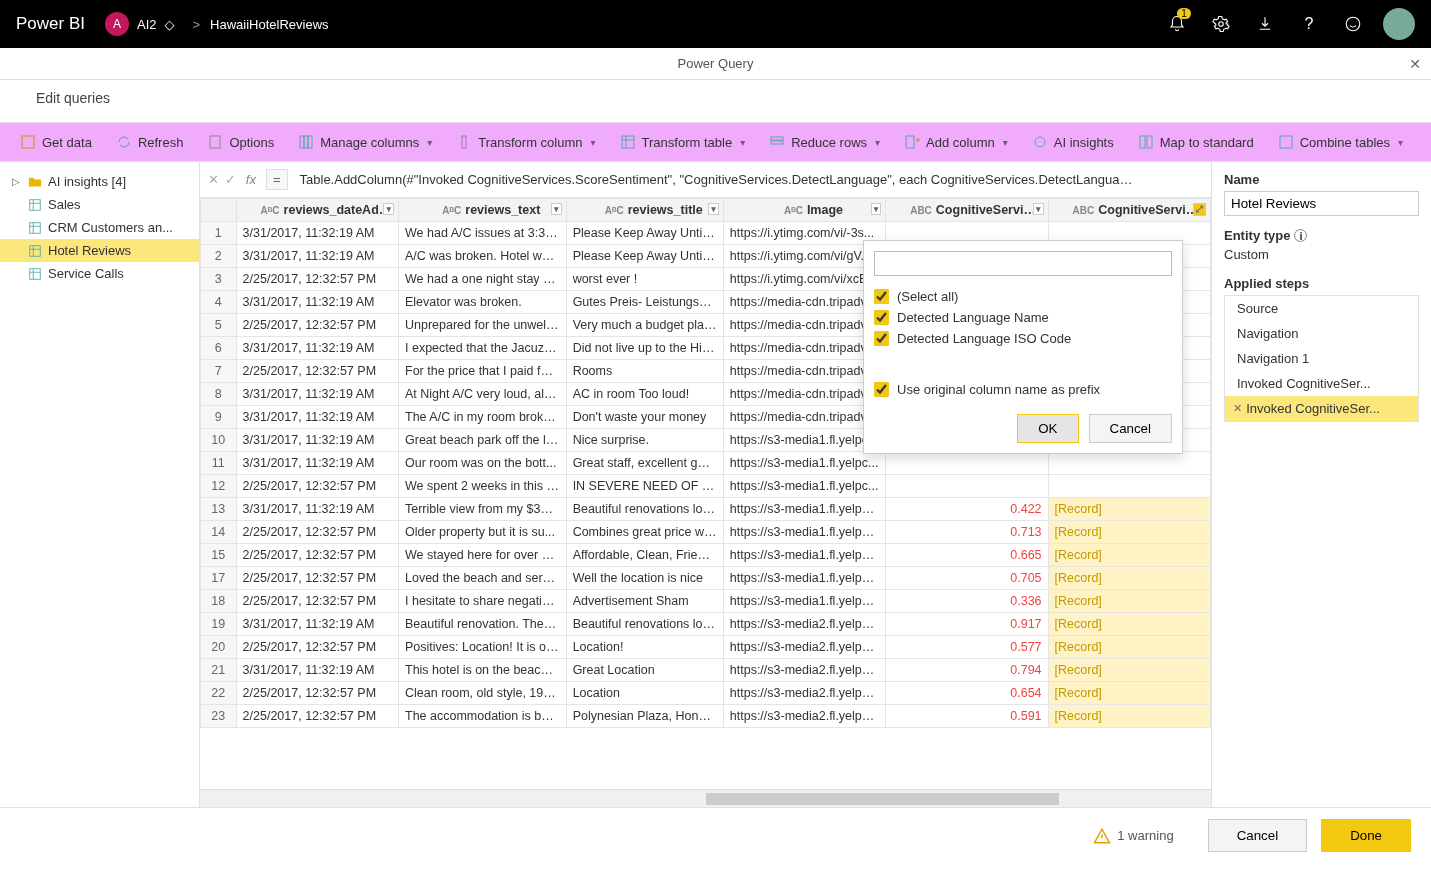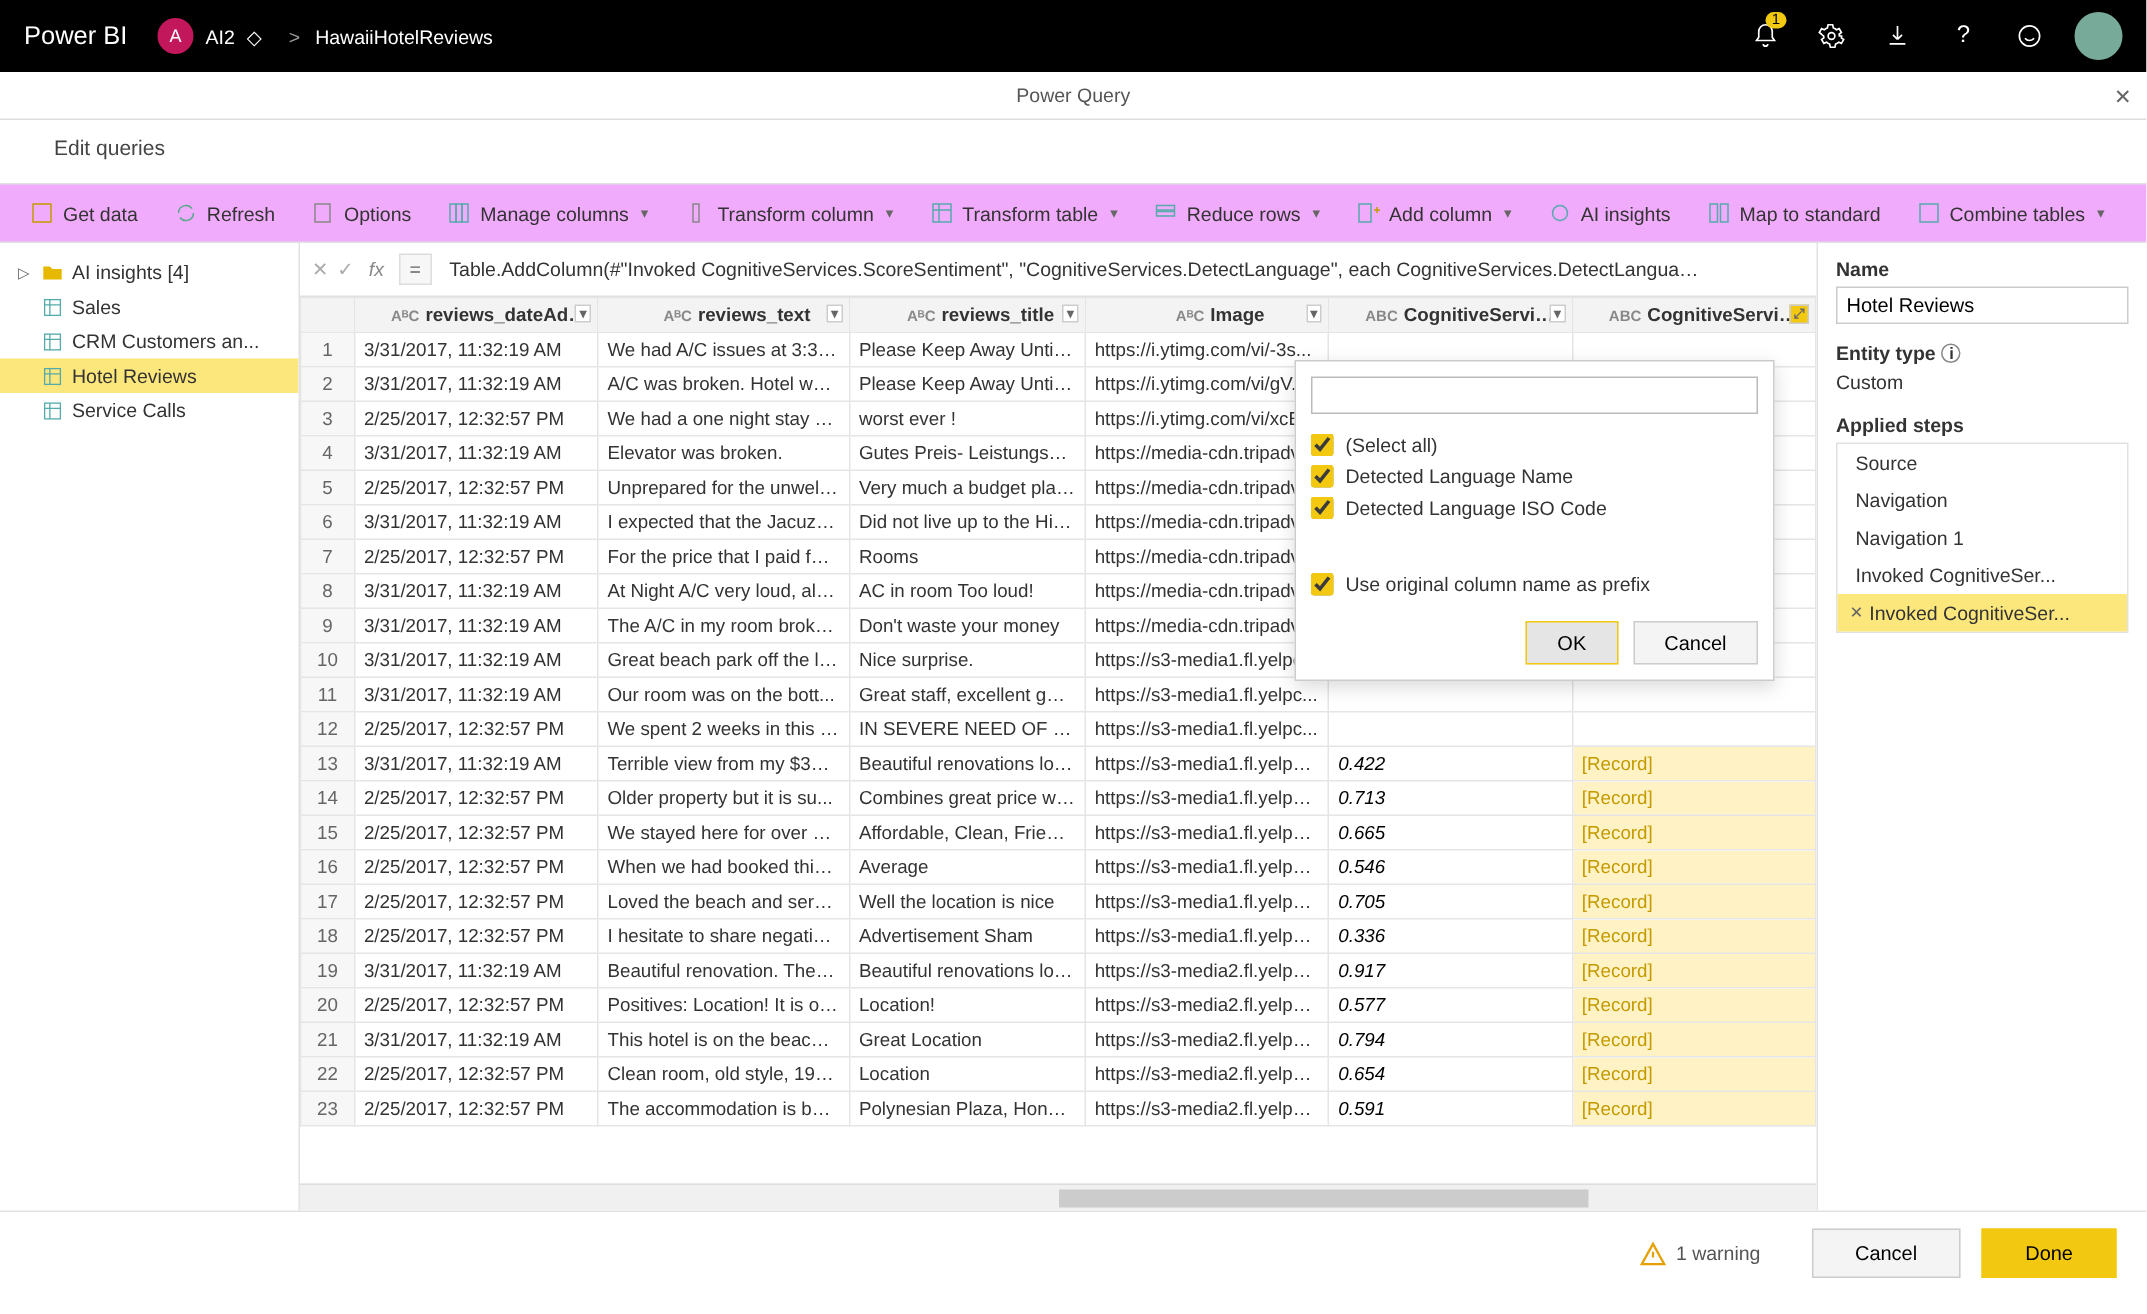--- a/index.html
+++ b/index.html
@@ -43,21 +43,21 @@
 .formula-bar .expr { flex:1; white-space: nowrap; overflow:hidden; text-overflow: ellipsis; color:#333; padding-left:6px; }
 
 .grid-wrap { flex:1; overflow: hidden; position: relative; }
 table.grid { border-collapse: collapse; width: 100%; table-layout: fixed; }
 table.grid th, table.grid td { border: 1px solid #e5e5e5; padding: 3px 6px; font-size: 12.5px; white-space: nowrap; overflow: hidden; text-overflow: ellipsis; height: 23px; }
 table.grid th { background: #f3f3f3; text-align: center; font-weight: bold; position: relative; padding-left: 24px; }
 table.grid th .drop { position:absolute; right:4px; top:4px; font-size:9px; color:#666; border:1px solid #ccc; padding:0 2px; background:#fff; cursor:pointer;}
 table.grid th .typ { color:#888; font-size:10px; margin-right:4px;}
 .rownum { background:#f7f7f7; text-align:center; color:#666; width:34px;}
 .rownum-head { background:#f3f3f3; width:34px;}
-td.score { text-align:left; font-style:italic; color:#000000;}
+td.score { text-align:right; color:#ef4444;}
 td.record { background:#fff3c6; }
 td.record a { color:#c49a00; text-decoration:none;}
 
 .hscroll { height:18px; background:#f0f0f0; border-top:1px solid #ddd; position:relative;}
 .hscroll .thumb{ position:absolute; left:50%; top:3px; height:12px; width:35%; background:#ccc;}
 
 
 .popup { position:absolute; top:42px; right:28px; width:320px; background:#fff; border:1px solid #ccc; box-shadow:0 4px 12px rgba(0,0,0,0.15); z-index:10; padding:10px; }
 .popup input.search { width:100%; border:1px solid #bbb; padding:4px 6px; margin-bottom:10px; }
 .popup .opt { display:flex; align-items:flex-start; gap:8px; padding:3px 0; }
@@ -415,29 +415,20 @@
               <td class="score">0.713</td>
               <td class="record"><a>[Record]</a></td>
             </tr>
             <tr>
               <td class="rownum">15</td>
               <td>2/25/2017, 12:32:57 PM</td>
               <td>We stayed here for over a ...</td>
               <td>Affordable, Clean, Friendly ...</td>
               <td>https://s3-media1.fl.yelpcd...</td>
               <td class="score">0.665</td>
-              <td class="record"><a>[Record]</a></td>
-            </tr>
-            <tr>
-              <td class="rownum">16</td>
-              <td>2/25/2017, 12:32:57 PM</td>
-              <td>When we had booked this ...</td>
-              <td>Average</td>
-              <td>https://s3-media1.fl.yelpcd...</td>
-              <td class="score">0.546</td>
               <td class="record"><a>[Record]</a></td>
             </tr>
             <tr>
               <td class="rownum">17</td>
               <td>2/25/2017, 12:32:57 PM</td>
               <td>Loved the beach and service</td>
               <td>Well the location is nice</td>
               <td>https://s3-media1.fl.yelpcd...</td>
               <td class="score">0.705</td>
               <td class="record"><a>[Record]</a></td>

